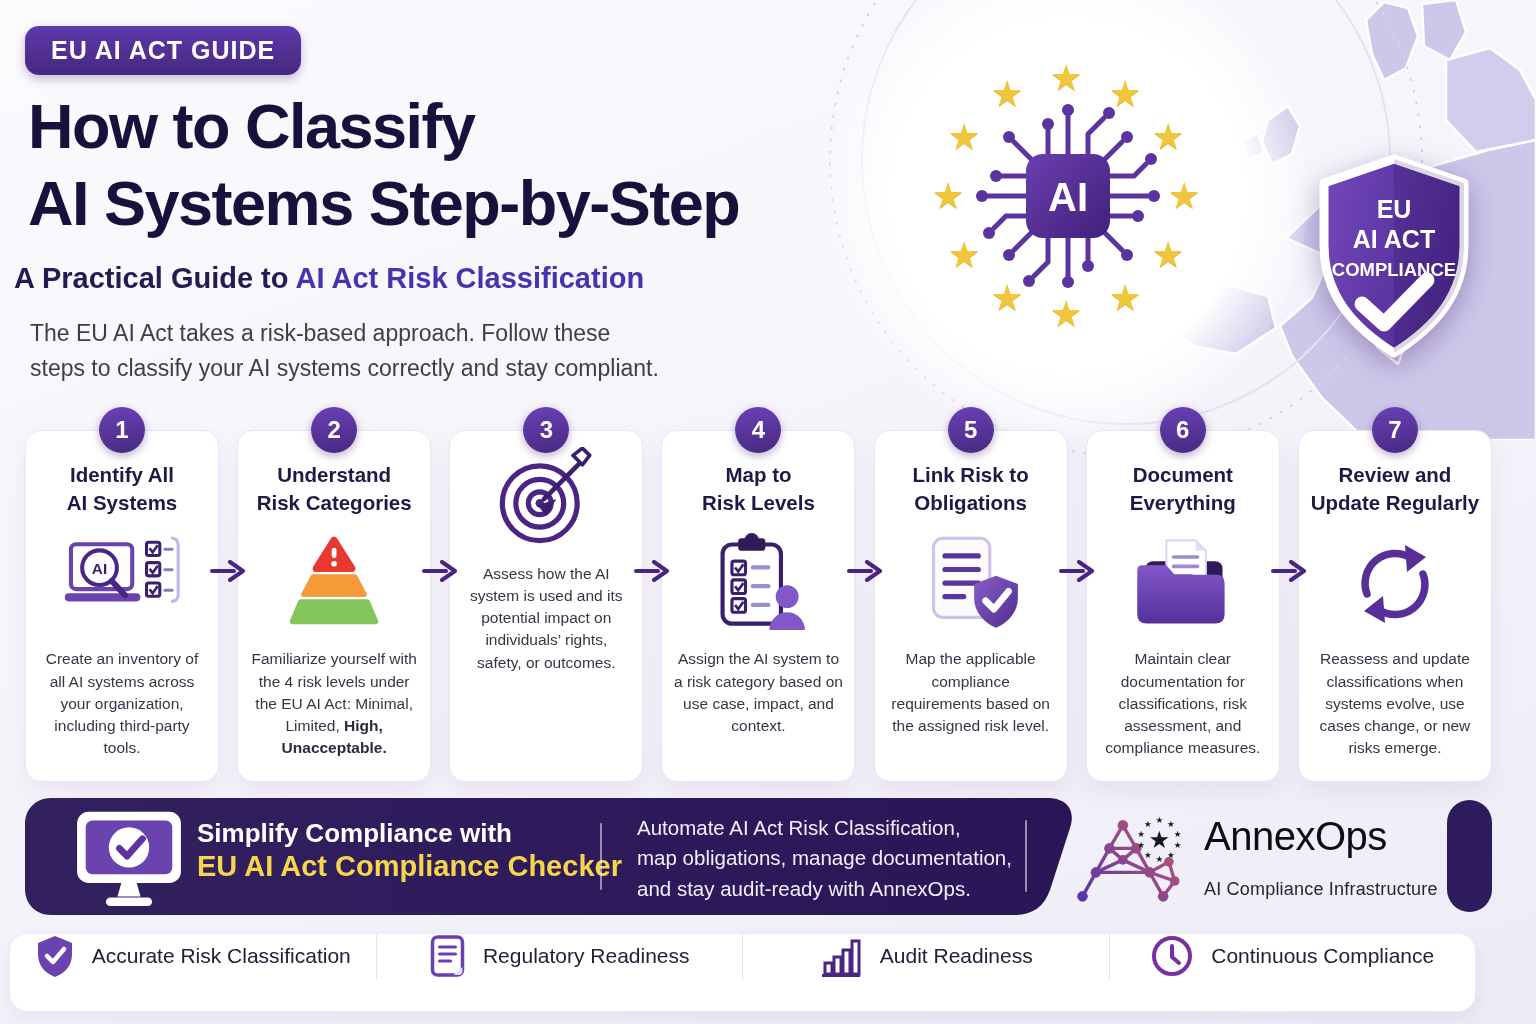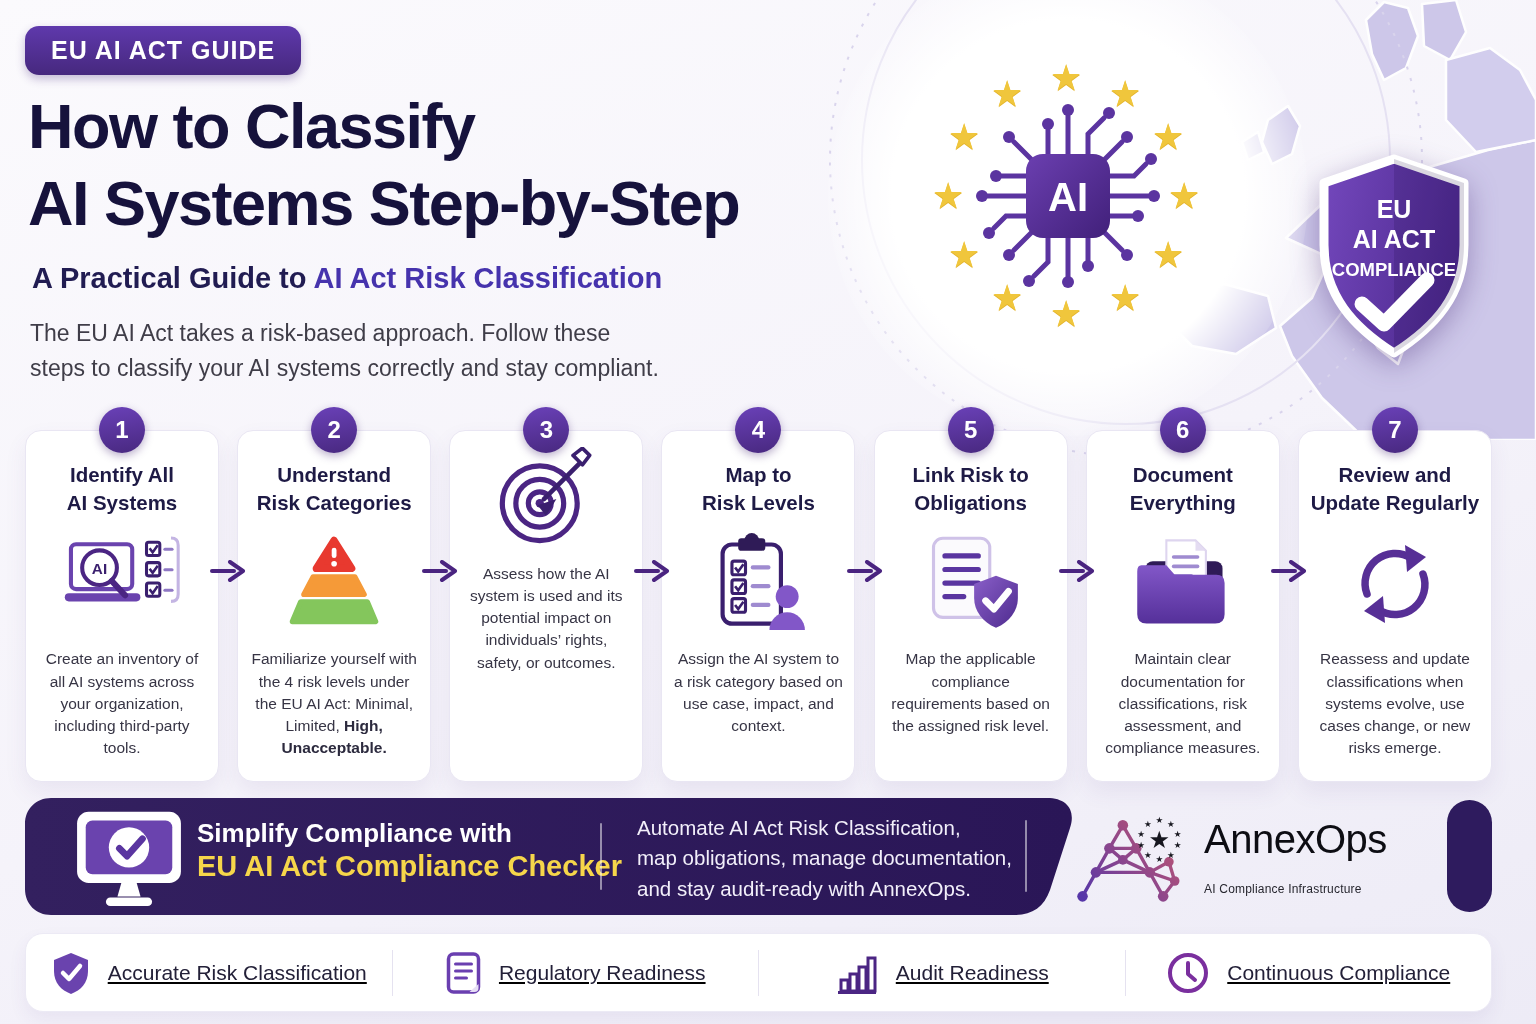--- a/index.html
+++ b/index.html
@@ -23,21 +23,21 @@
     position:absolute; left:25px; top:26px; height:49px; padding:0 26px;
     display:flex; align-items:center; border-radius:14px;
     background:linear-gradient(180deg,#5f39ac,#46287e);
     color:#fff; font-size:25px; font-weight:bold; letter-spacing:1px;
     box-shadow:0 4px 10px rgba(70,40,126,.3);
   }
   .title {
     position:absolute; left:28px; top:88px; width:900px;
     font-size:63px; line-height:1.22; font-weight:800; letter-spacing:-1.5px; color:#16123c;
   }
-  .subtitle { position:absolute; left:32px; top:262px; font-size:29px; font-weight:bold; color:#211c52; }
+  .subtitle { position:absolute; left:14px; top:262px; font-size:29px; font-weight:bold; color:#211c52; }
   .subtitle .hl { color:#4633ad; }
   .intro { position:absolute; left:30px; top:316px; font-size:23px; line-height:1.5; color:#3f3d48; }
   
   .steps { position:absolute; left:25px; top:430px; width:1467px; height:352px; display:flex; justify-content:space-between; }
   .card {
     position:relative; width:194px; height:352px; background:#ffffff;
     border:1px solid #e9e6f3; border-radius:16px;
     box-shadow:0 10px 22px rgba(84,62,140,.08);
     display:flex; flex-direction:column; align-items:center; text-align:center;
   }
@@ -59,27 +59,27 @@
   .cta-bg { position:absolute; left:0; top:0; width:1050px; height:117px; }
   .cta-pill { position:absolute; left:1422px; top:2px; width:45px; height:112px; border-radius:24px; background:#2e1b5e; }
   .cta-monitor { position:absolute; left:42px; top:10px; }
   .cta-head { position:absolute; left:172px; top:20px; }
   .cta-head .l1 { font-size:26px; font-weight:bold; color:#ffffff; }
   .cta-head .l2 { font-size:29px; font-weight:700; color:#f6d64a; margin-top:1px; }
   .cta-div { position:absolute; width:2px; background:rgba(255,255,255,.5); border-radius:1px; }
   .cta-pitch { position:absolute; left:612px; top:15px; font-size:20.5px; line-height:1.48; color:#f2effa; }
   .brand-block { position:absolute; left:1046px; top:0; height:117px; display:flex; align-items:center; gap:13px; }
   .brand-text .name { font-size:40px; font-weight:400; letter-spacing:-0.5px; color:#0d0d13; }
-  .brand-text .tag { font-size:12px; color:#26262e; margin-top:20px; letter-spacing:.2px; }
+  .brand-text .tag { font-size:18px; color:#26262e; margin-top:20px; letter-spacing:.2px; }
   
   .features {
-    position:absolute; left:25px; top:933px; width:1467px; height:79px;
+    position:absolute; left:9px; top:933px; width:1467px; height:79px;
     background:#ffffff; border:1px solid #eceaf5; border-radius:18px;
     box-shadow:0 8px 18px rgba(84,62,140,.07);
-    display:flex; align-items:center;text-decoration:underline;
+    display:flex; align-items:flex-start;
   }
   .feature { flex:1; display:flex; align-items:center; justify-content:center; gap:17px; }
   .feature-label { font-size:21px; color:#232038; font-weight:500; }
   .feat-div { width:1px; height:46px; background:#e5e2f0; }
 </style>
 </head>
 <body>
 
 <div class="canvas">
 

